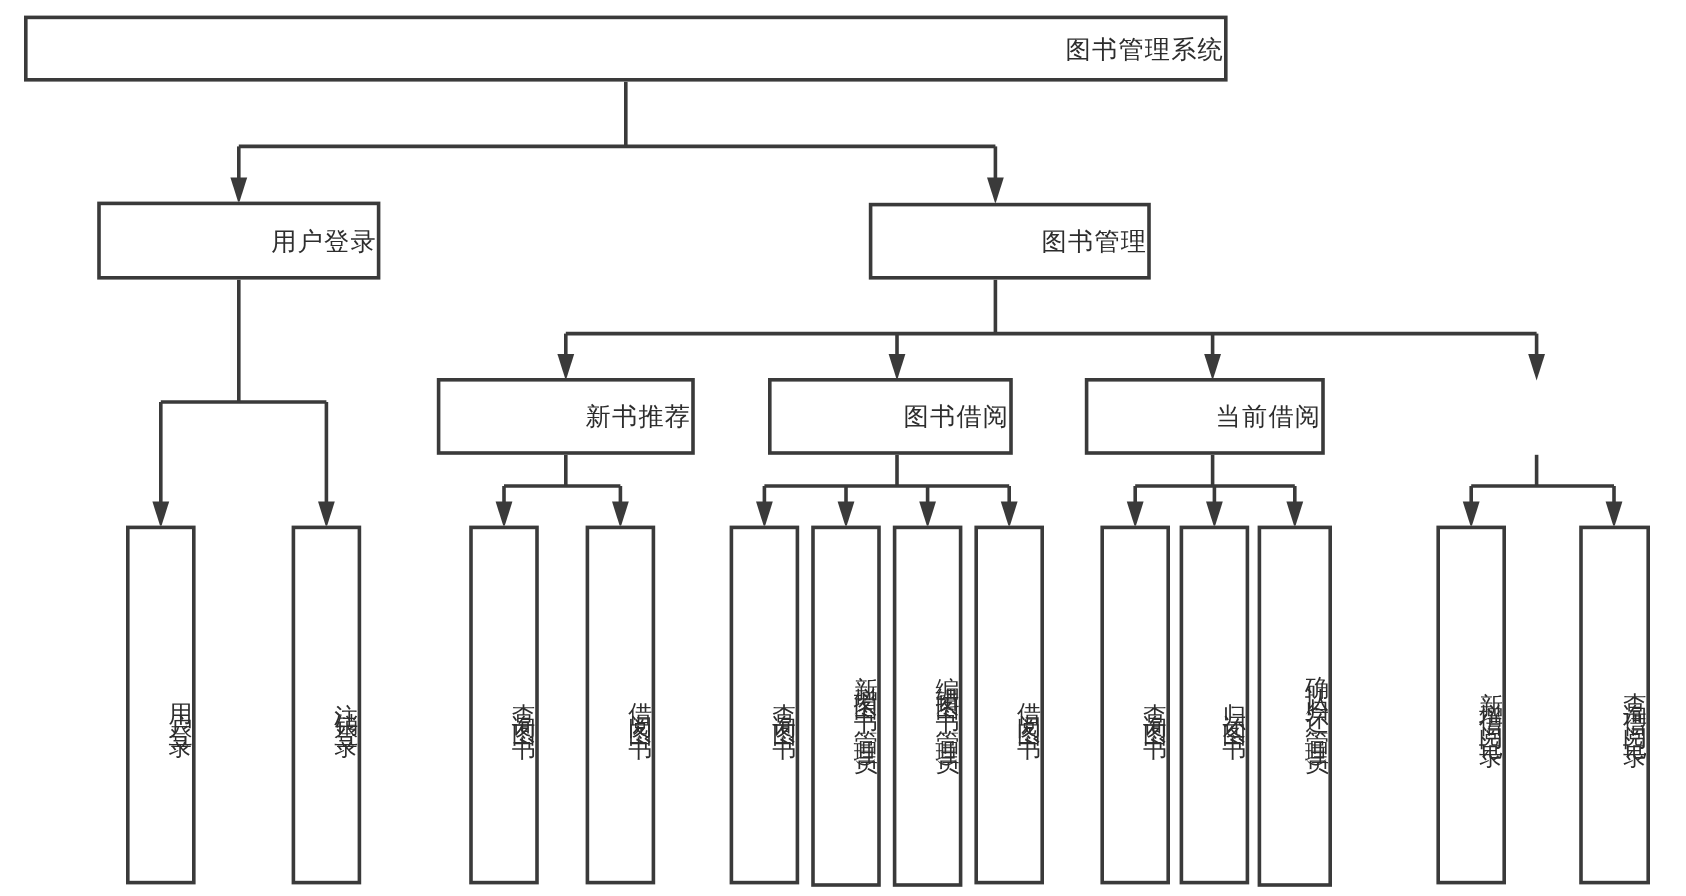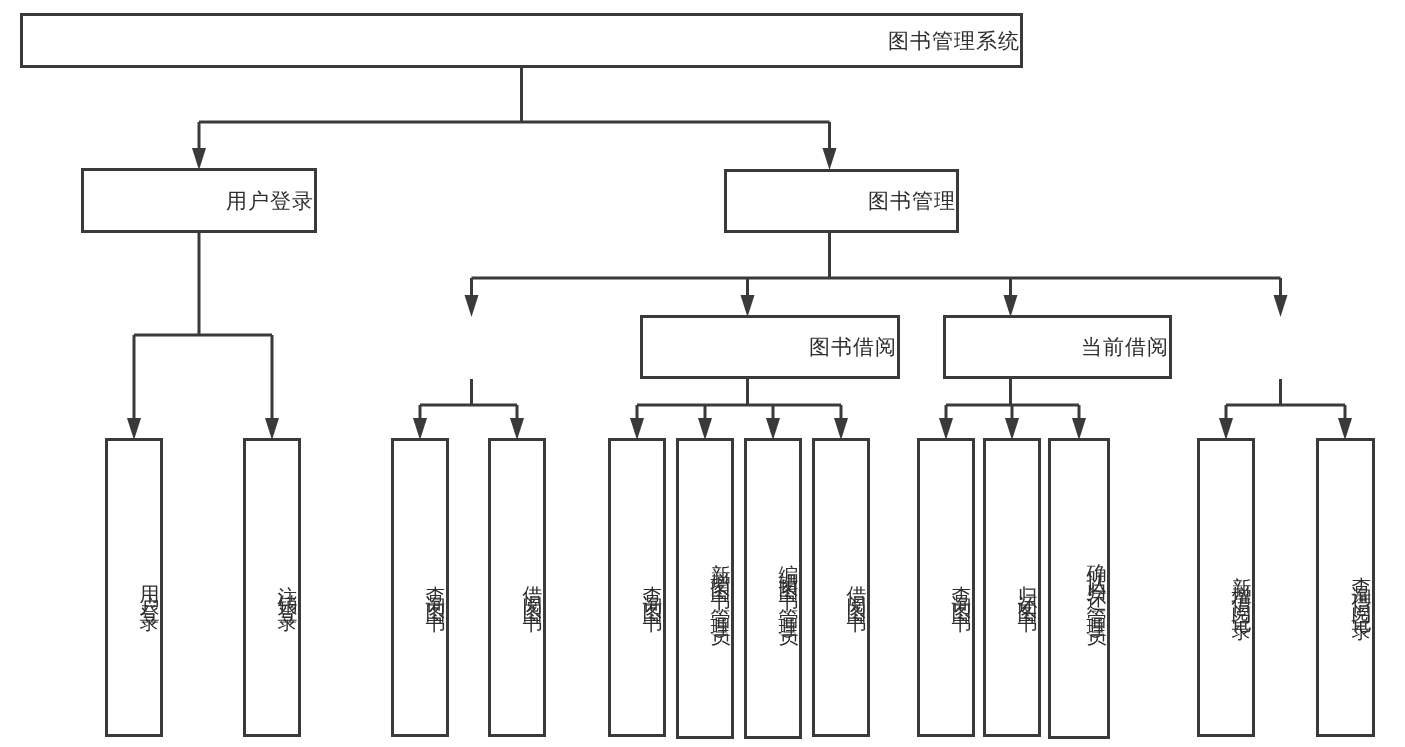--- a/index.html
+++ b/index.html
@@ -141,24 +141,27 @@
     <span class="hlabel">图书管理系统</span>
   </div>
 
   <div class="node" style="left:81px; top:168px; width:236px; height:65px;">
     <span class="hlabel">用户登录</span>
   </div>
   <div class="node" style="left:712px; top:169px; width:235px; height:64px;margin-left:12px;">
     <span class="hlabel">图书管理</span>
   </div>
 
-  <div class="node" style="left:640px; top:315px; width:260px; height:64px;">
+  <div class="node" style="left:364px; top:315px; width:215px; height:64px;">
+    <span class="hlabel">新书推荐</span>
+  </div>
+  <div class="node" style="left:640px; top:315px; width:204px; height:64px;">
     <span class="hlabel">图书借阅</span>
   </div>
-  <div class="node" style="left:943px; top:315px; width:229px; height:64px;">
+  <div class="node" style="left:904px; top:315px; width:200px; height:64px;">
     <span class="hlabel">当前借阅</span>
   </div>
 
   <div class="node" style="left:105px; top:438px; width:58px; height:299px;">
     <span class="vlabel">用户登录</span>
   </div>
   <div class="node" style="left:243px; top:438px; width:58px; height:299px;">
     <span class="vlabel">注销登录</span>
   </div>
   <div class="node" style="left:391px; top:438px; width:58px; height:299px;">

